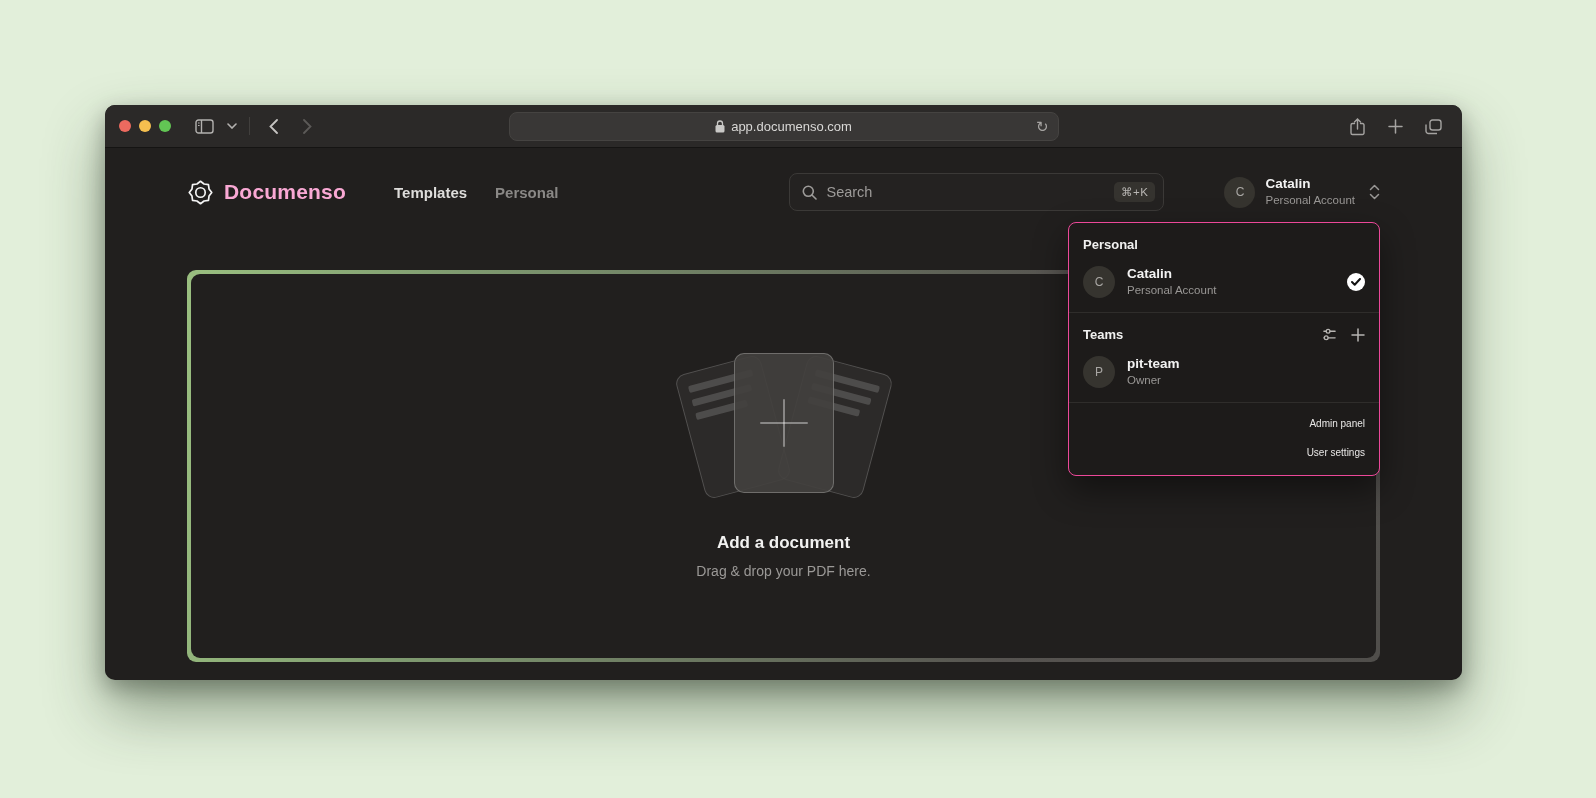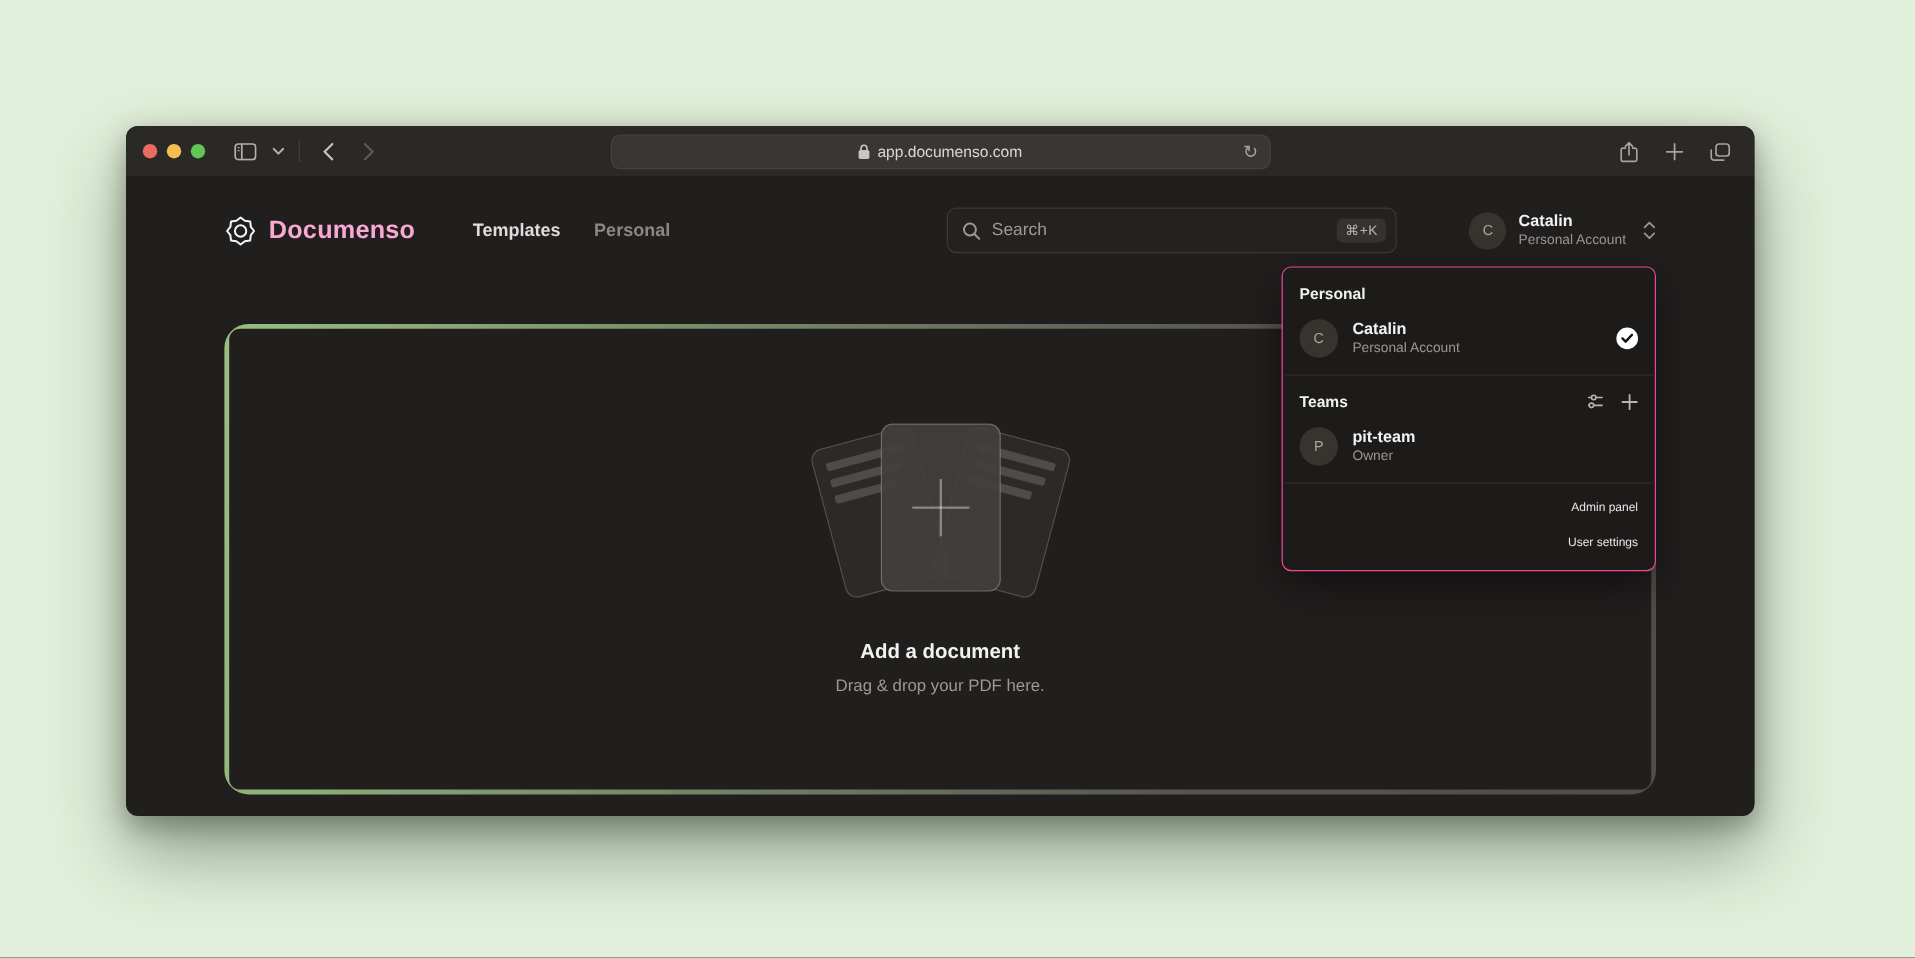--- a/index.html
+++ b/index.html
@@ -120,21 +120,21 @@
     background:#ffffff; display:flex; align-items:center; justify-content:center;
   }
   .menu-div { height:1px; background:#2f2d2b; margin:5px 0 6px; }
   .menu-item {
     padding:9px 14px;
     color:#e8e7e6; font-size:10px; cursor:pointer;text-align:right;
   }
   
   .dropzone-border {
     position:absolute; left:82px; right:82px; top:122px; height:392px;
-    border-radius:20px;
+    border-radius:9px;
     background:linear-gradient(100deg, #9abf80 0%, #7f9a70 22%, #565350 70%, #504e4b 100%);
     padding:4px;
   }
   .dropzone {
     width:100%; height:100%;
     background:#211f1e;
     border-radius:9px;
     display:flex; flex-direction:column; align-items:center; justify-content:center;
   }
   .cards { position:relative; width:210px; height:150px; }

